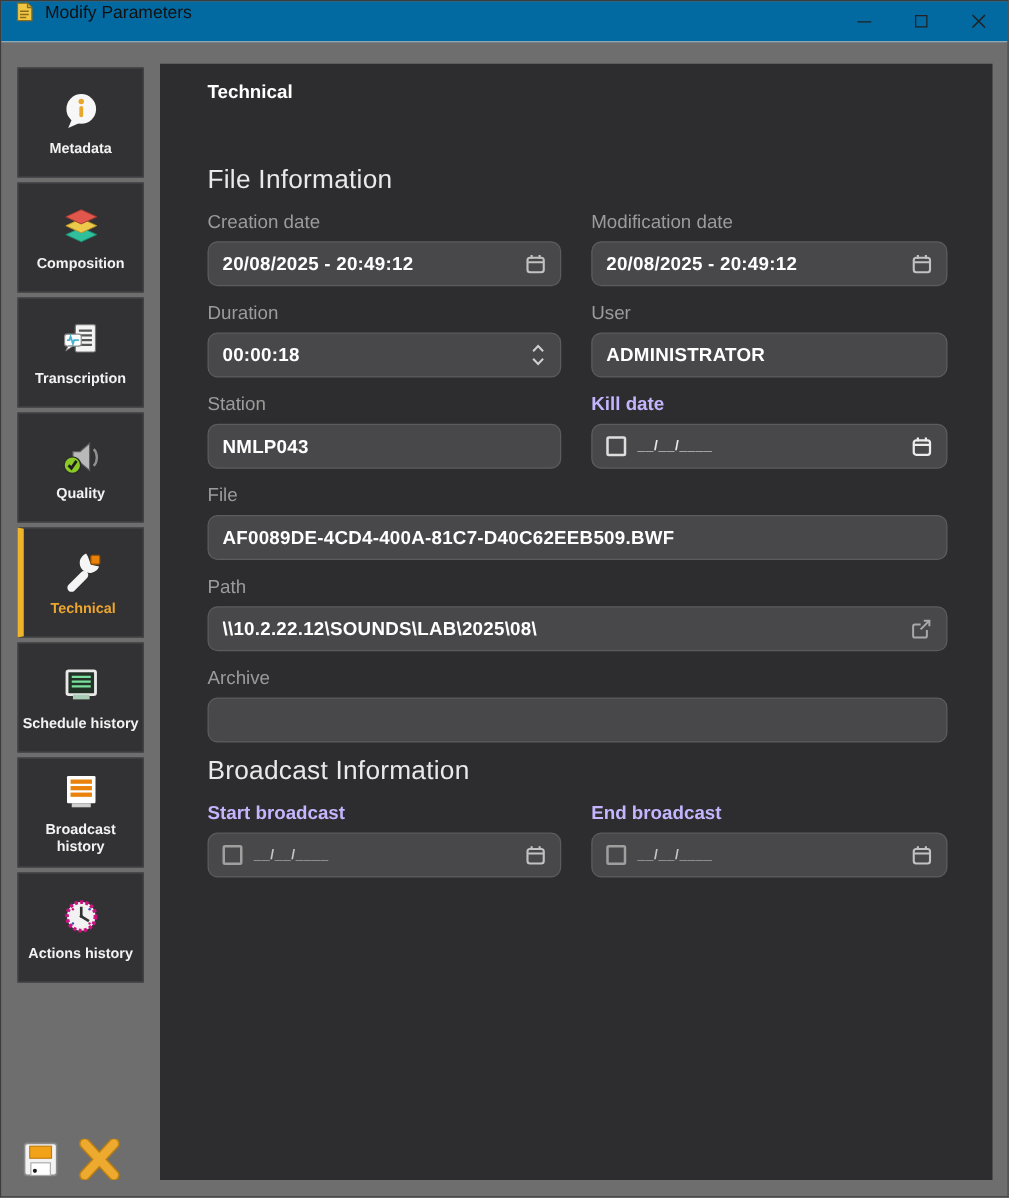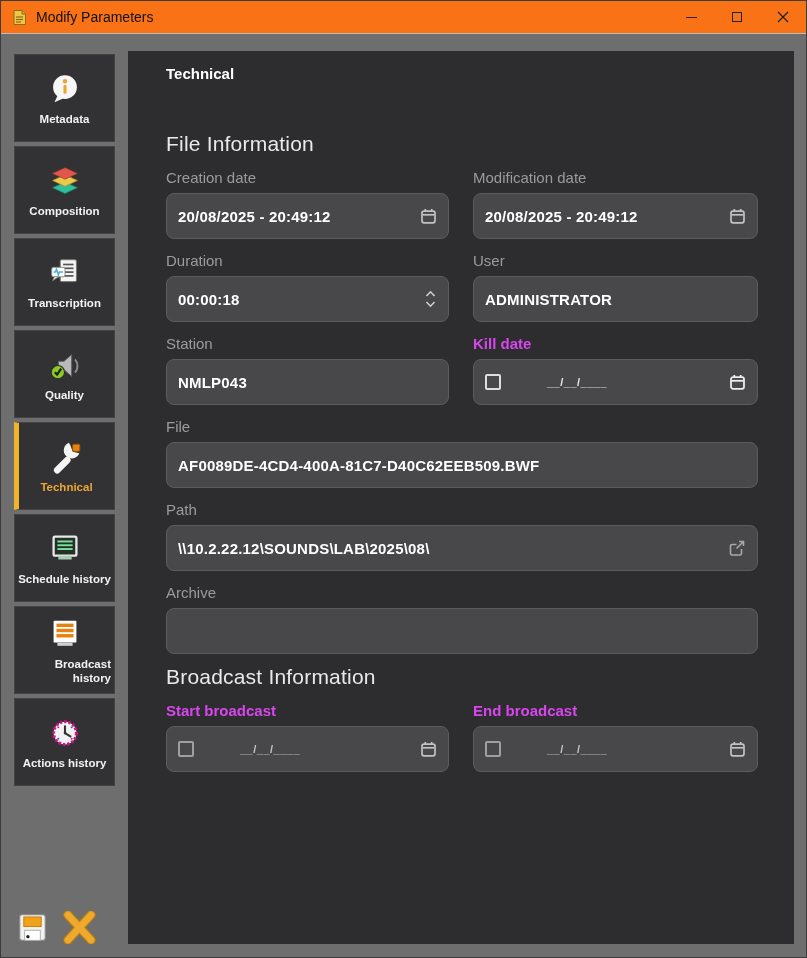--- a/index.html
+++ b/index.html
@@ -7,22 +7,22 @@
   body { font-family:"Liberation Sans", sans-serif; }
 
   .window {
     width:807px; height:958px; margin:0 auto;
     background:#6e6e6e; border:1px solid #3c3c3c;
     display:flex; flex-direction:column; overflow:hidden;
   }
 
   
   .titlebar {
-    height:33px; background:#f97316; border-bottom:1px solid #bdbdbd;
-    display:flex; align-items:center; flex:0 0 auto;
+    height:33px; background:#0369a1; border-bottom:1px solid #bdbdbd;
+    display:flex; align-items:flex-start; flex:0 0 auto;
   }
   .titlebar .app-icon { margin:0 8px 0 10px; display:flex; }
   .titlebar .title { font-size:14px; color:#111; }
   .win-controls { margin-left:auto; display:flex; height:100%; }
   .win-btn { width:46px; height:100%; display:flex; align-items:center; justify-content:center; cursor:default; }
   .glyph-min { width:11px; height:0; border-top:1.6px solid #222; display:block; }
   .glyph-max { width:10px; height:10px; border:1.4px solid #222; display:block; }
 
   
   .frame { flex:1; display:flex; background:#6e6e6e; position:relative; min-height:0; }
@@ -30,46 +30,46 @@
   .sidebar { width:127px; flex:0 0 auto; display:flex; flex-direction:column; padding:20px 0 0 13px; }
   .card {
     width:101px; height:88px; margin-bottom:4px;
     background:#323234; border:1px solid #434346;
     display:flex; flex-direction:column; align-items:center; justify-content:center;
     cursor:pointer; position:relative;
   }
   .card .cicon { height:42px; display:flex; align-items:center; justify-content:center; }
   .card .clabel {
     font-size:11.5px; font-weight:bold; color:#f2f2f2;
-    text-align:right; line-height:1.2; padding:2px 3px 0; 
+    text-align:center; line-height:1.2; padding:2px 3px 0; 
   }
   .card.selected { border-left:5px solid #f0b42a; }
   .card.selected .clabel { color:#eca62e; }
 
   .side-actions { margin-top:auto; display:flex; align-items:center; gap:13px; padding:0 0 13px 2px; }
   .side-actions .abtn { cursor:pointer; display:flex; }
 
   
   .main {
     flex:1; margin:17px 12px 13px 0; background:#2d2d2f;
     padding:14px 38px 0 38px; overflow:hidden;
   }
   .page-title { font-size:15px; font-weight:bold; color:#ffffff; }
   .section-heading { font-size:21px; font-weight:400; color:#e9e9e9; letter-spacing:0.2px; }
   .section-heading.first { margin-top:50px; }
   .section-heading.second { margin-top:11px; }
 
   .grid { display:grid; grid-template-columns:283px 285px; column-gap:24px; }
   .cell.full { grid-column:1 / -1; }
   .flabel { font-size:15px; color:#9b9b9b; margin:13px 0 7px; }
-  .flabel.bright { color:#d946ef; font-weight:bold; }
+  .flabel.bright { color:#c4b5fd; font-weight:bold; }
 
   .field {
-    height:46px; background:#48484a; border:1px solid #5c5c5e; border-radius:8px;
-    display:flex; align-items:center; padding:0 11px; cursor:text;gap:37px;
+    height:36px; background:#48484a; border:1px solid #5c5c5e; border-radius:8px;
+    display:flex; align-items:center; padding:0 11px; cursor:text;
   }
   .field .fvalue {
     font-size:15px; font-weight:600; color:#ffffff; letter-spacing:0.2px;
     white-space:nowrap; overflow:hidden;
   }
   .field .ficon { margin-left:auto; display:flex; flex:0 0 auto; cursor:pointer; }
 
   .checkbox { width:16px; height:16px; border:2px solid #9f9f9f; border-radius:2px; margin-right:9px; flex:0 0 auto; cursor:pointer; }
   .checkbox.bright { border-color:#dedede; }
   .placeholder { font-size:11px; font-weight:600; color:#c6c6c6; letter-spacing:0.5px; }

